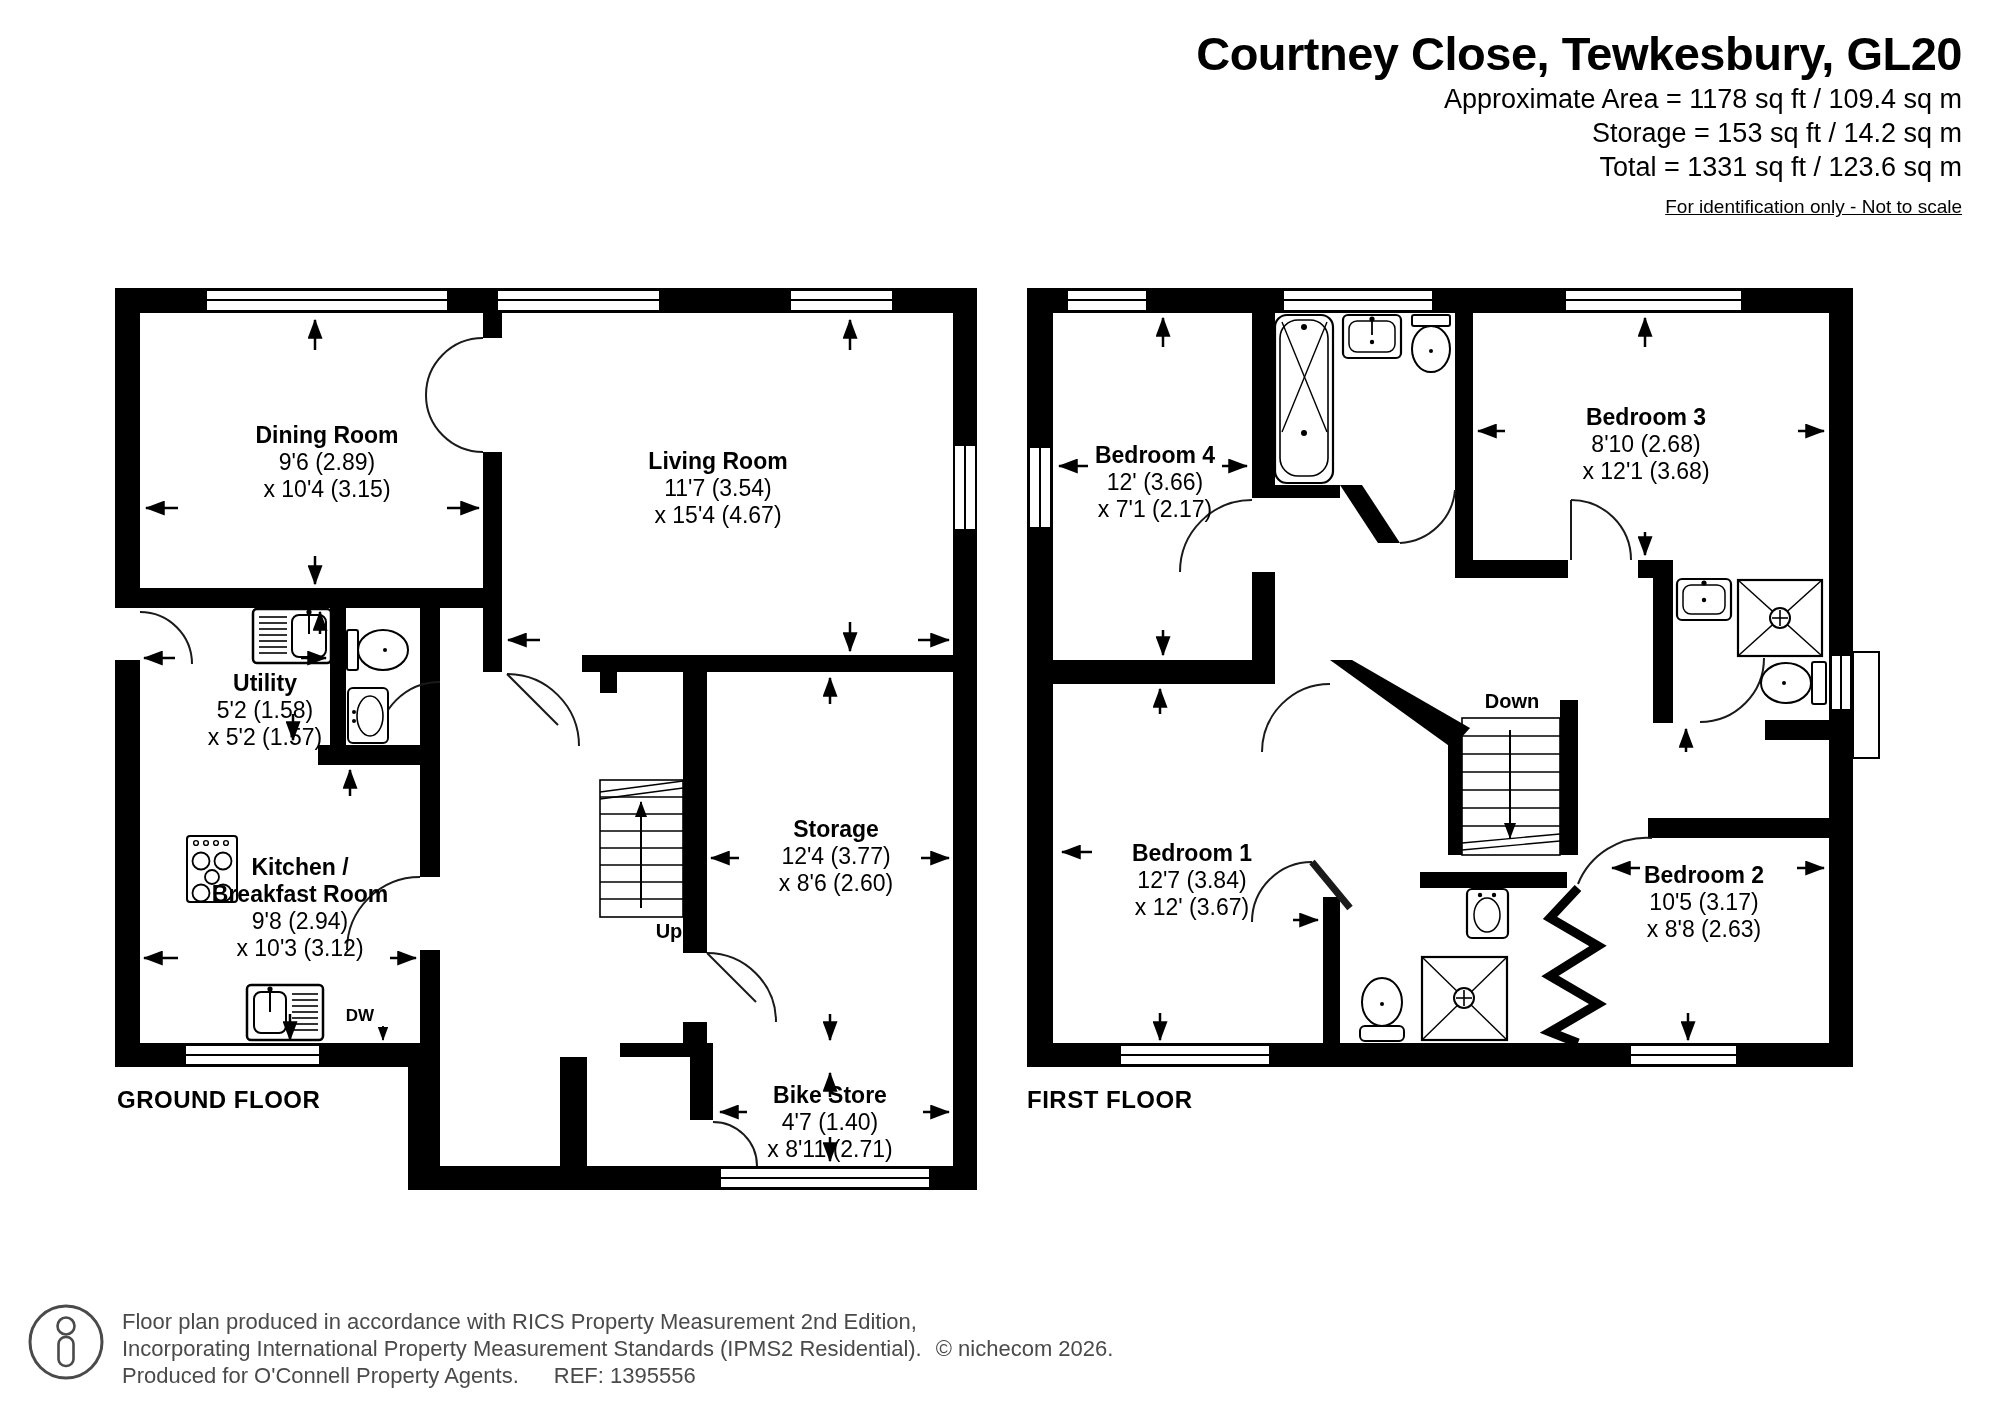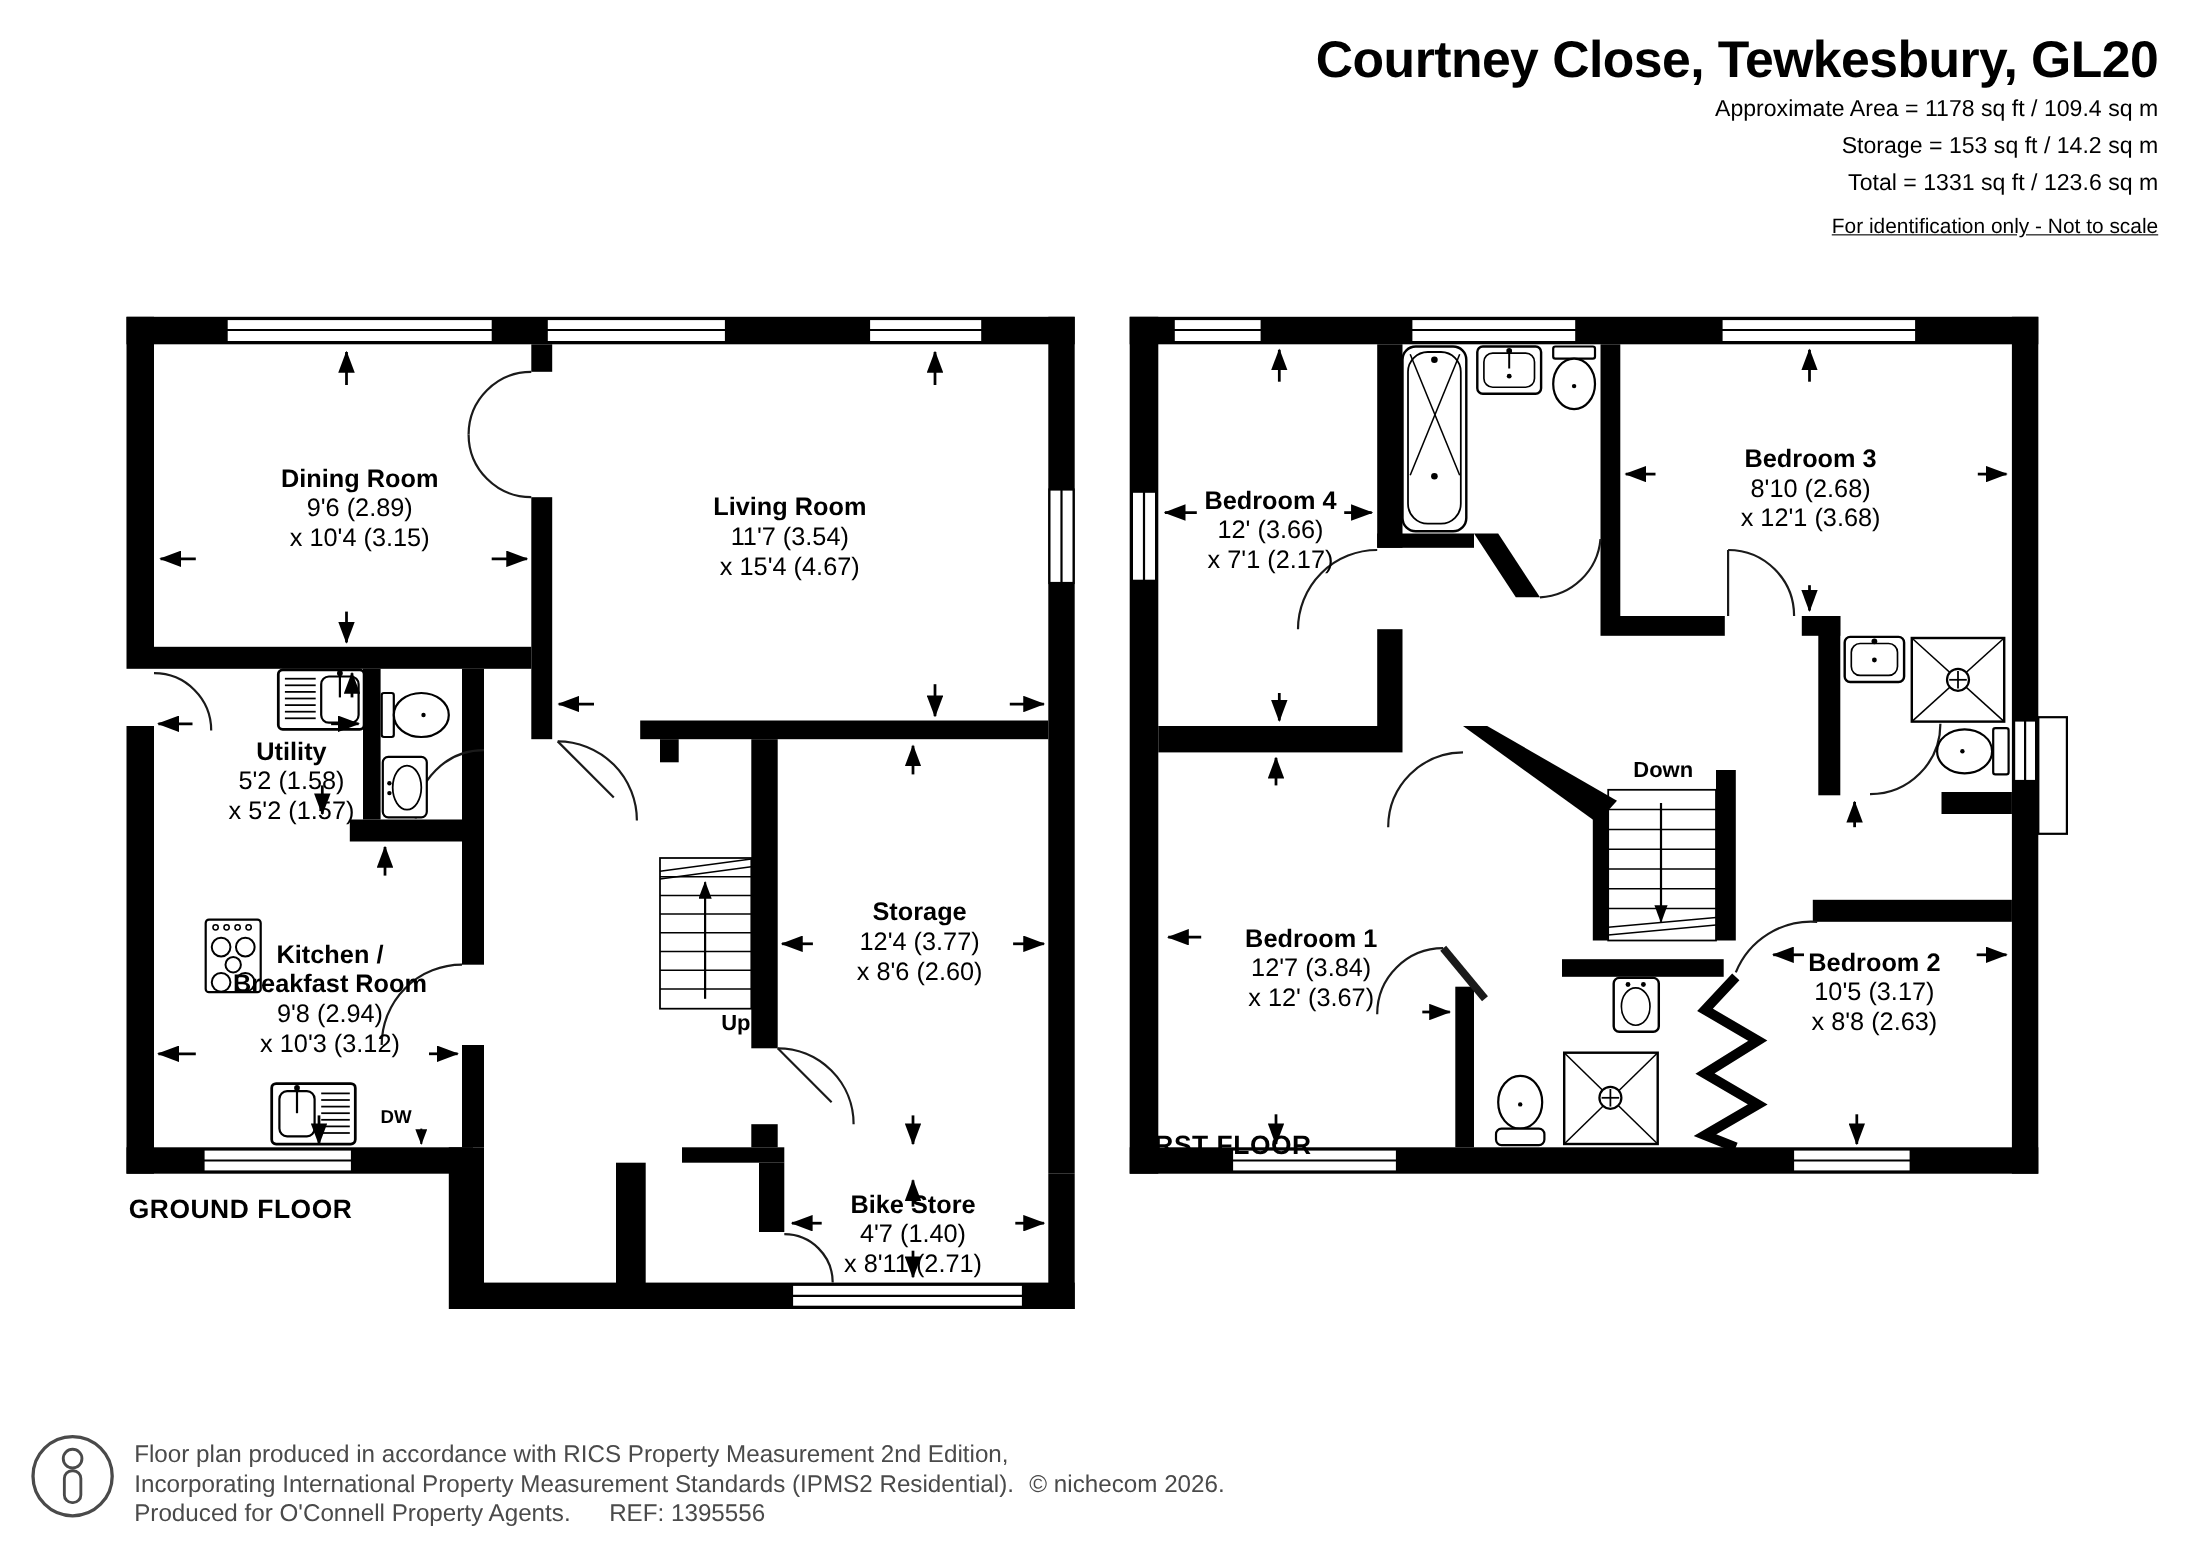--- a/index.html
+++ b/index.html
@@ -1,21 +1,21 @@
 <!DOCTYPE html>
 <html><head>
 <meta charset="utf-8">
 <style>
   html,body{margin:0;padding:0;background:#fff;}
   #canvas{position:relative;width:2000px;height:1414px;background:#fff;overflow:hidden;
           font-family:"Liberation Sans",sans-serif;color:#000;}
   #plan-svg{position:absolute;left:0;top:0;}
   .hdr{position:absolute;top:26px;right:38px;text-align:right;}
   .hdr .title{font-size:47px;font-weight:bold;letter-spacing:-.5px;line-height:1.2;}
-  .hdr .stat{font-size:21px;line-height:34px;}
+  .hdr .stat{font-size:27px;line-height:34px;}
   .hdr .note{font-size:19px;margin-top:12px;text-decoration:underline;}
   .room-label{position:absolute;transform:translate(-50%,-50%);text-align:center;
               font-size:23px;line-height:27px;white-space:nowrap;}
   .room-label .rname{font-weight:bold;}
   .floor-label{position:absolute;font-weight:bold;font-size:24px;letter-spacing:.5px;}
   .stair-label{position:absolute;transform:translate(-50%,-50%);font-weight:bold;font-size:20px;}
   .appliance-label{position:absolute;transform:translate(-50%,-50%);font-weight:bold;font-size:17px;}
   .footer{position:absolute;left:122px;top:1308px;font-size:22px;line-height:27px;color:#4a4a4a;}
   .footer .cp{margin-left:14px;}
   .footer .ref{margin-left:35px;}
@@ -427,21 +427,21 @@
     <div class="rname">Bedroom 2</div>
     <div>10'5 (3.17)</div>
     <div>x 8'8 (2.63)</div>
   </div>
 
   <div class="stair-label" style="left:669px;top:931px">Up</div>
   <div class="stair-label" style="left:1512px;top:701px">Down</div>
   <div class="appliance-label" style="left:360px;top:1016px">DW</div>
 
   <div class="floor-label" style="left:117px;top:1086px">GROUND FLOOR</div>
-  <div class="floor-label" style="left:1027px;top:1028px">FIRST FLOOR</div>
+  <div class="floor-label" style="left:1027px;top:1086px">FIRST FLOOR</div>
 
   <svg class="person" width="82" height="84">
     <circle cx="41" cy="42" r="36" fill="none" stroke="#4a4a4a" stroke-width="3"></circle>
     <circle cx="41" cy="26" r="8.5" fill="none" stroke="#4a4a4a" stroke-width="2.6"></circle>
     <rect x="33.5" y="37" width="15" height="29" rx="7" fill="none" stroke="#4a4a4a" stroke-width="2.6"></rect>
   </svg>
 
   <div class="footer">
     <div>Floor plan produced in accordance with RICS Property Measurement 2nd Edition,</div>
     <div>

